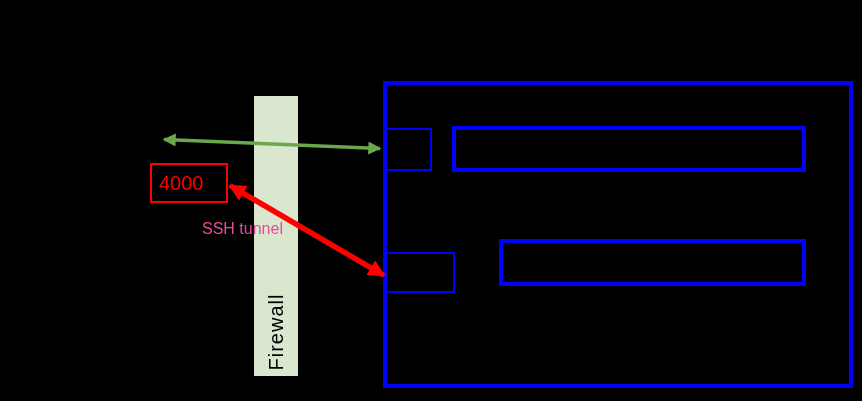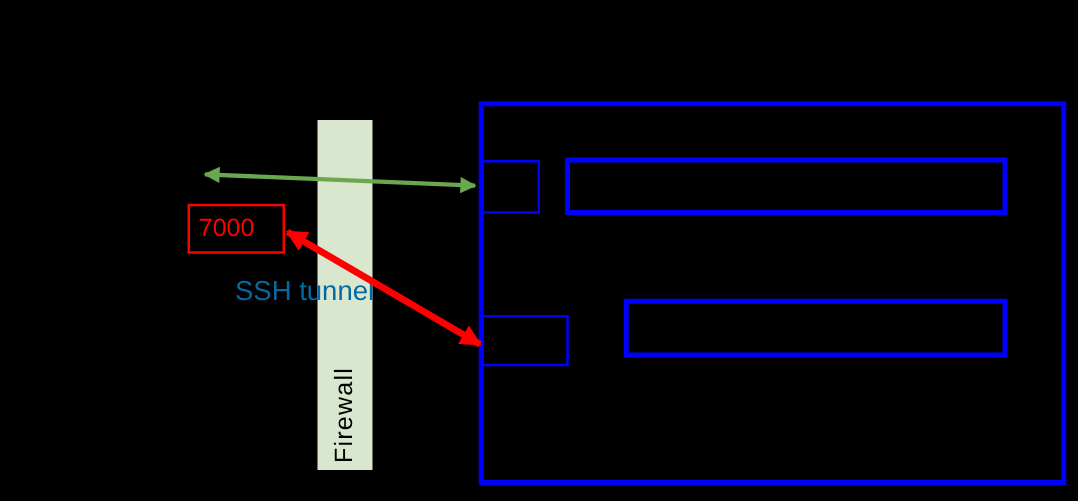--- a/index.html
+++ b/index.html
@@ -61,23 +61,23 @@
     left: 150px; top: 163px;
     width: 67px; height: 36px;
     border: 2px solid #ff0000;
     color: #ff0000;
     font-size: 20px;
     line-height: 36px;
     padding-left: 7px;
   }
   .ssh-tunnel-text {
     position: absolute;
-    left: 188px; top: 220px;
-    font-size: 22px;
-    color: #0369a1;
+    left: 202px; top: 220px;
+    font-size: 16px;
+    color: #ec4899;
     white-space: nowrap;
   }
   .arrows-layer {
     position: absolute;
     left: 0; top: 0;
     width: 862px; height: 401px;
     pointer-events: none;
   }
 </style>
 </head>
@@ -88,21 +88,21 @@
   <div class="firewall-bar"></div>
   <span class="firewall-text">Firewall</span>
 
   <div class="server-box"></div>
   <div class="port-box-top"></div>
   <div class="wide-box-top"></div>
   <div class="port-box-bottom"></div>
   <div class="wide-box-bottom"></div>
 
   <div class="local-port-box">
-    <span>7000</span>
+    <span>4000</span>
   </div>
 
   <div class="ssh-tunnel-text">SSH tunnel</div>
 
   <svg class="arrows-layer" viewBox="0 0 862 401" xmlns="http://www.w3.org/2000/svg">
     <defs>
       <marker id="greenHeadEnd" viewBox="0 0 10 10" refX="9" refY="5" markerWidth="21" markerHeight="13" markerUnits="userSpaceOnUse" orient="auto">
         <path d="M0,0 L10,5 L0,10 Z" fill="#6aa84f"></path>
       </marker>
       <marker id="greenHeadStart" viewBox="0 0 10 10" refX="9" refY="5" markerWidth="21" markerHeight="13" markerUnits="userSpaceOnUse" orient="auto-start-reverse">

